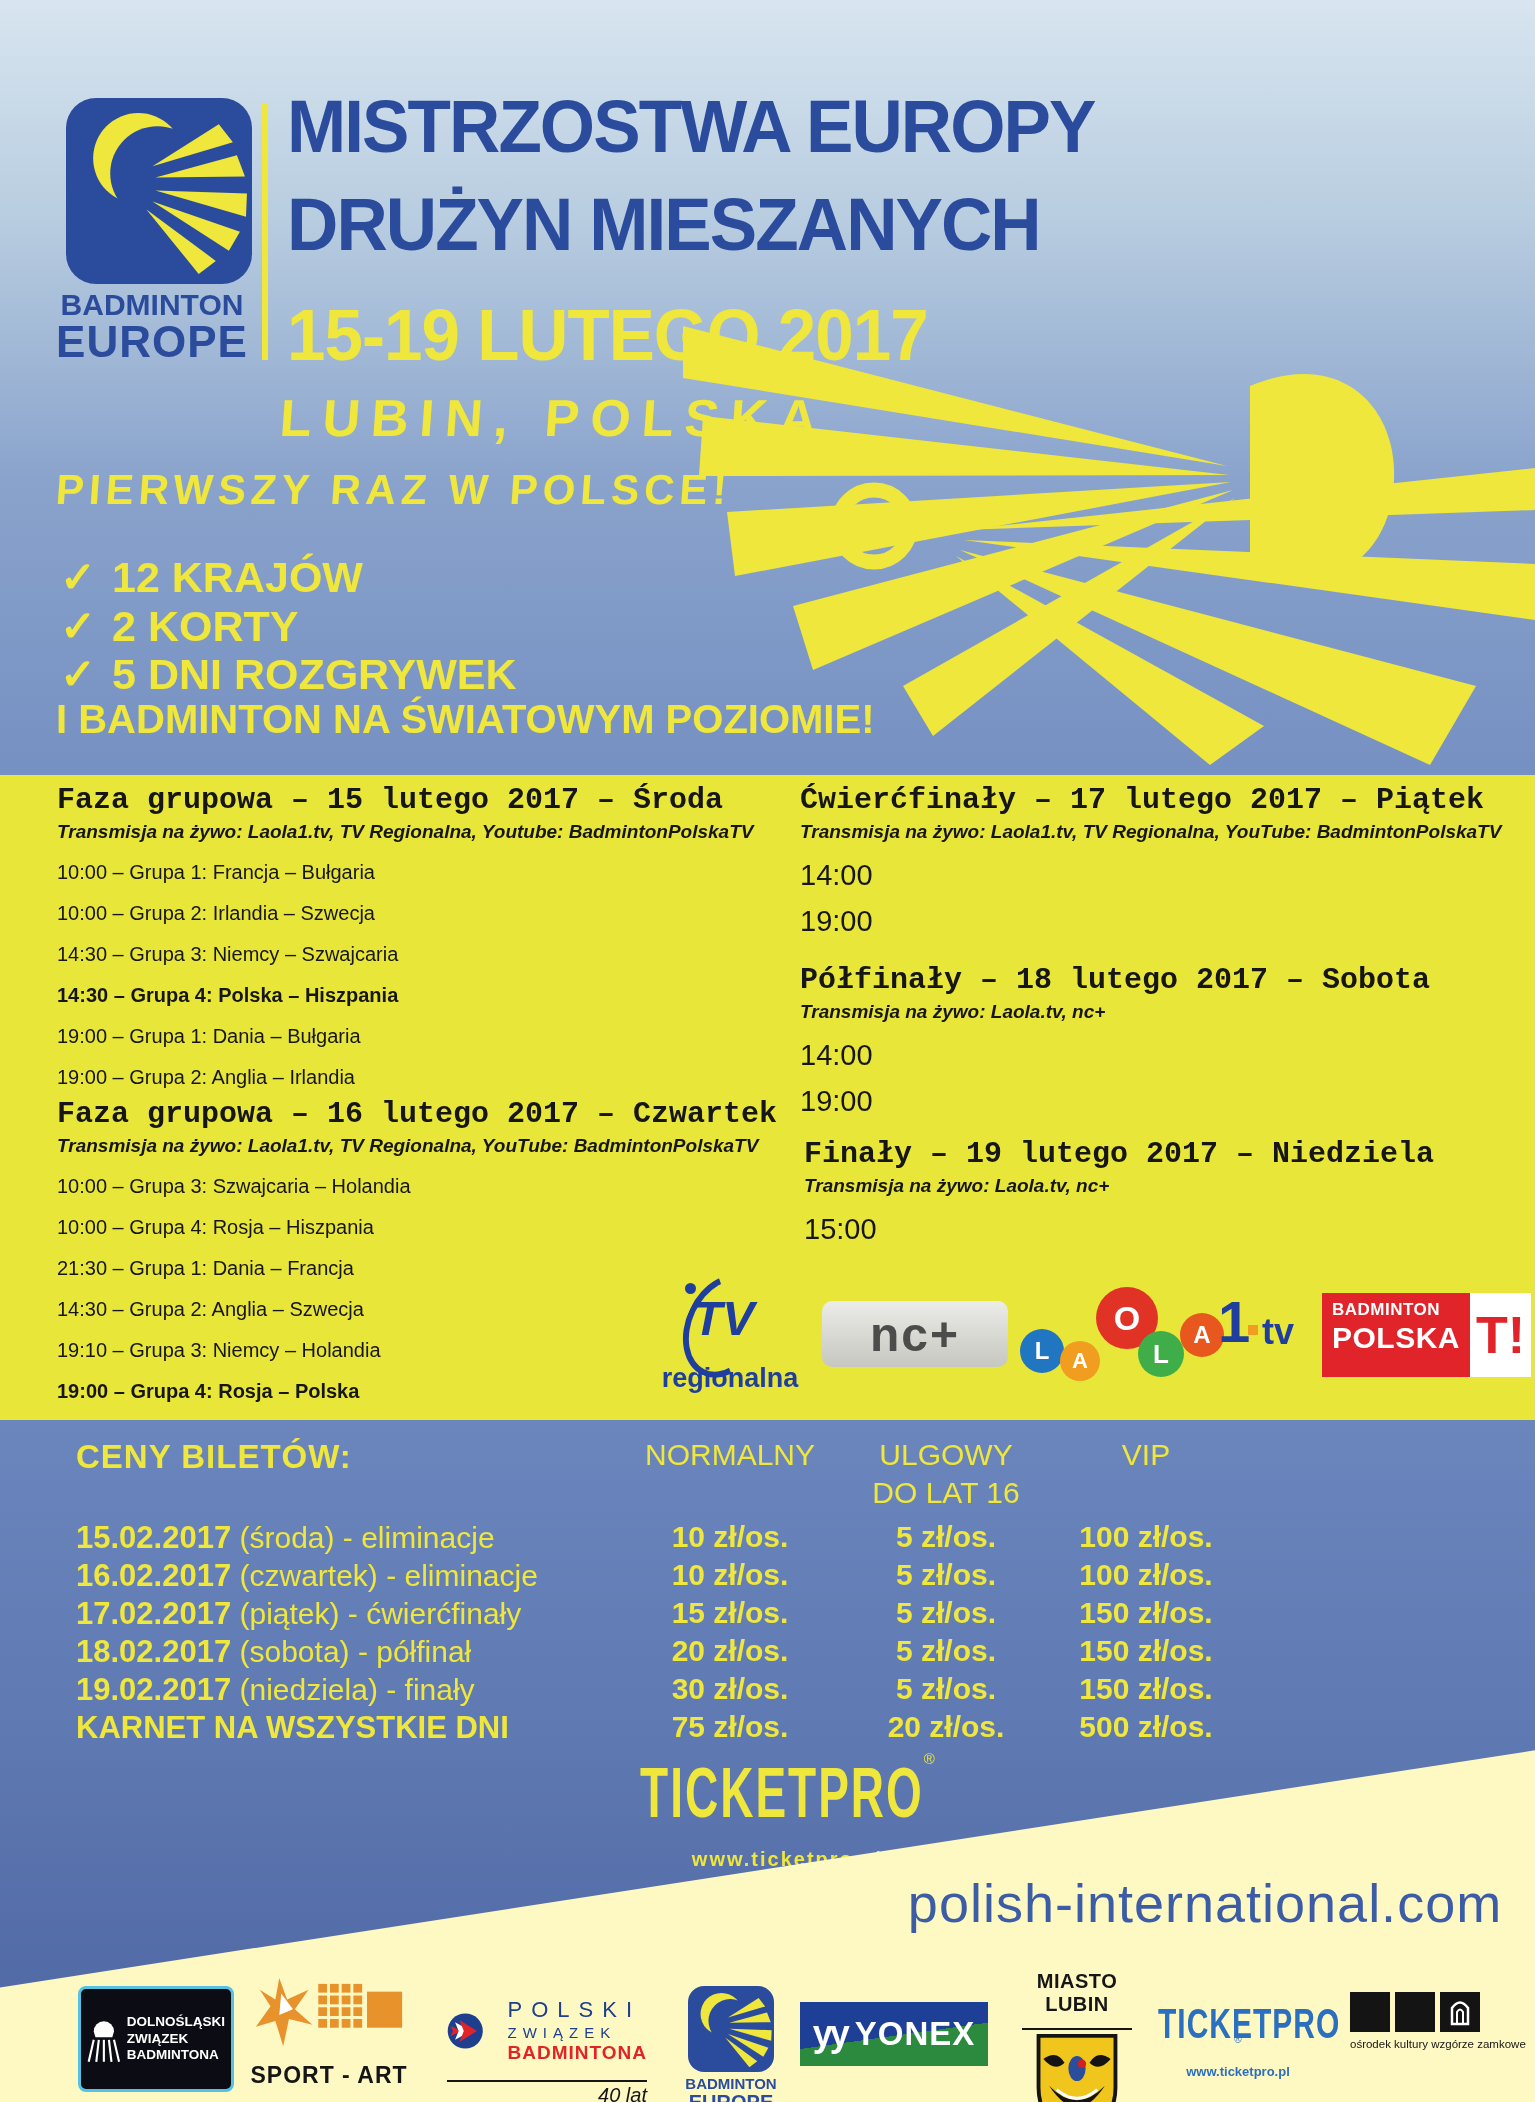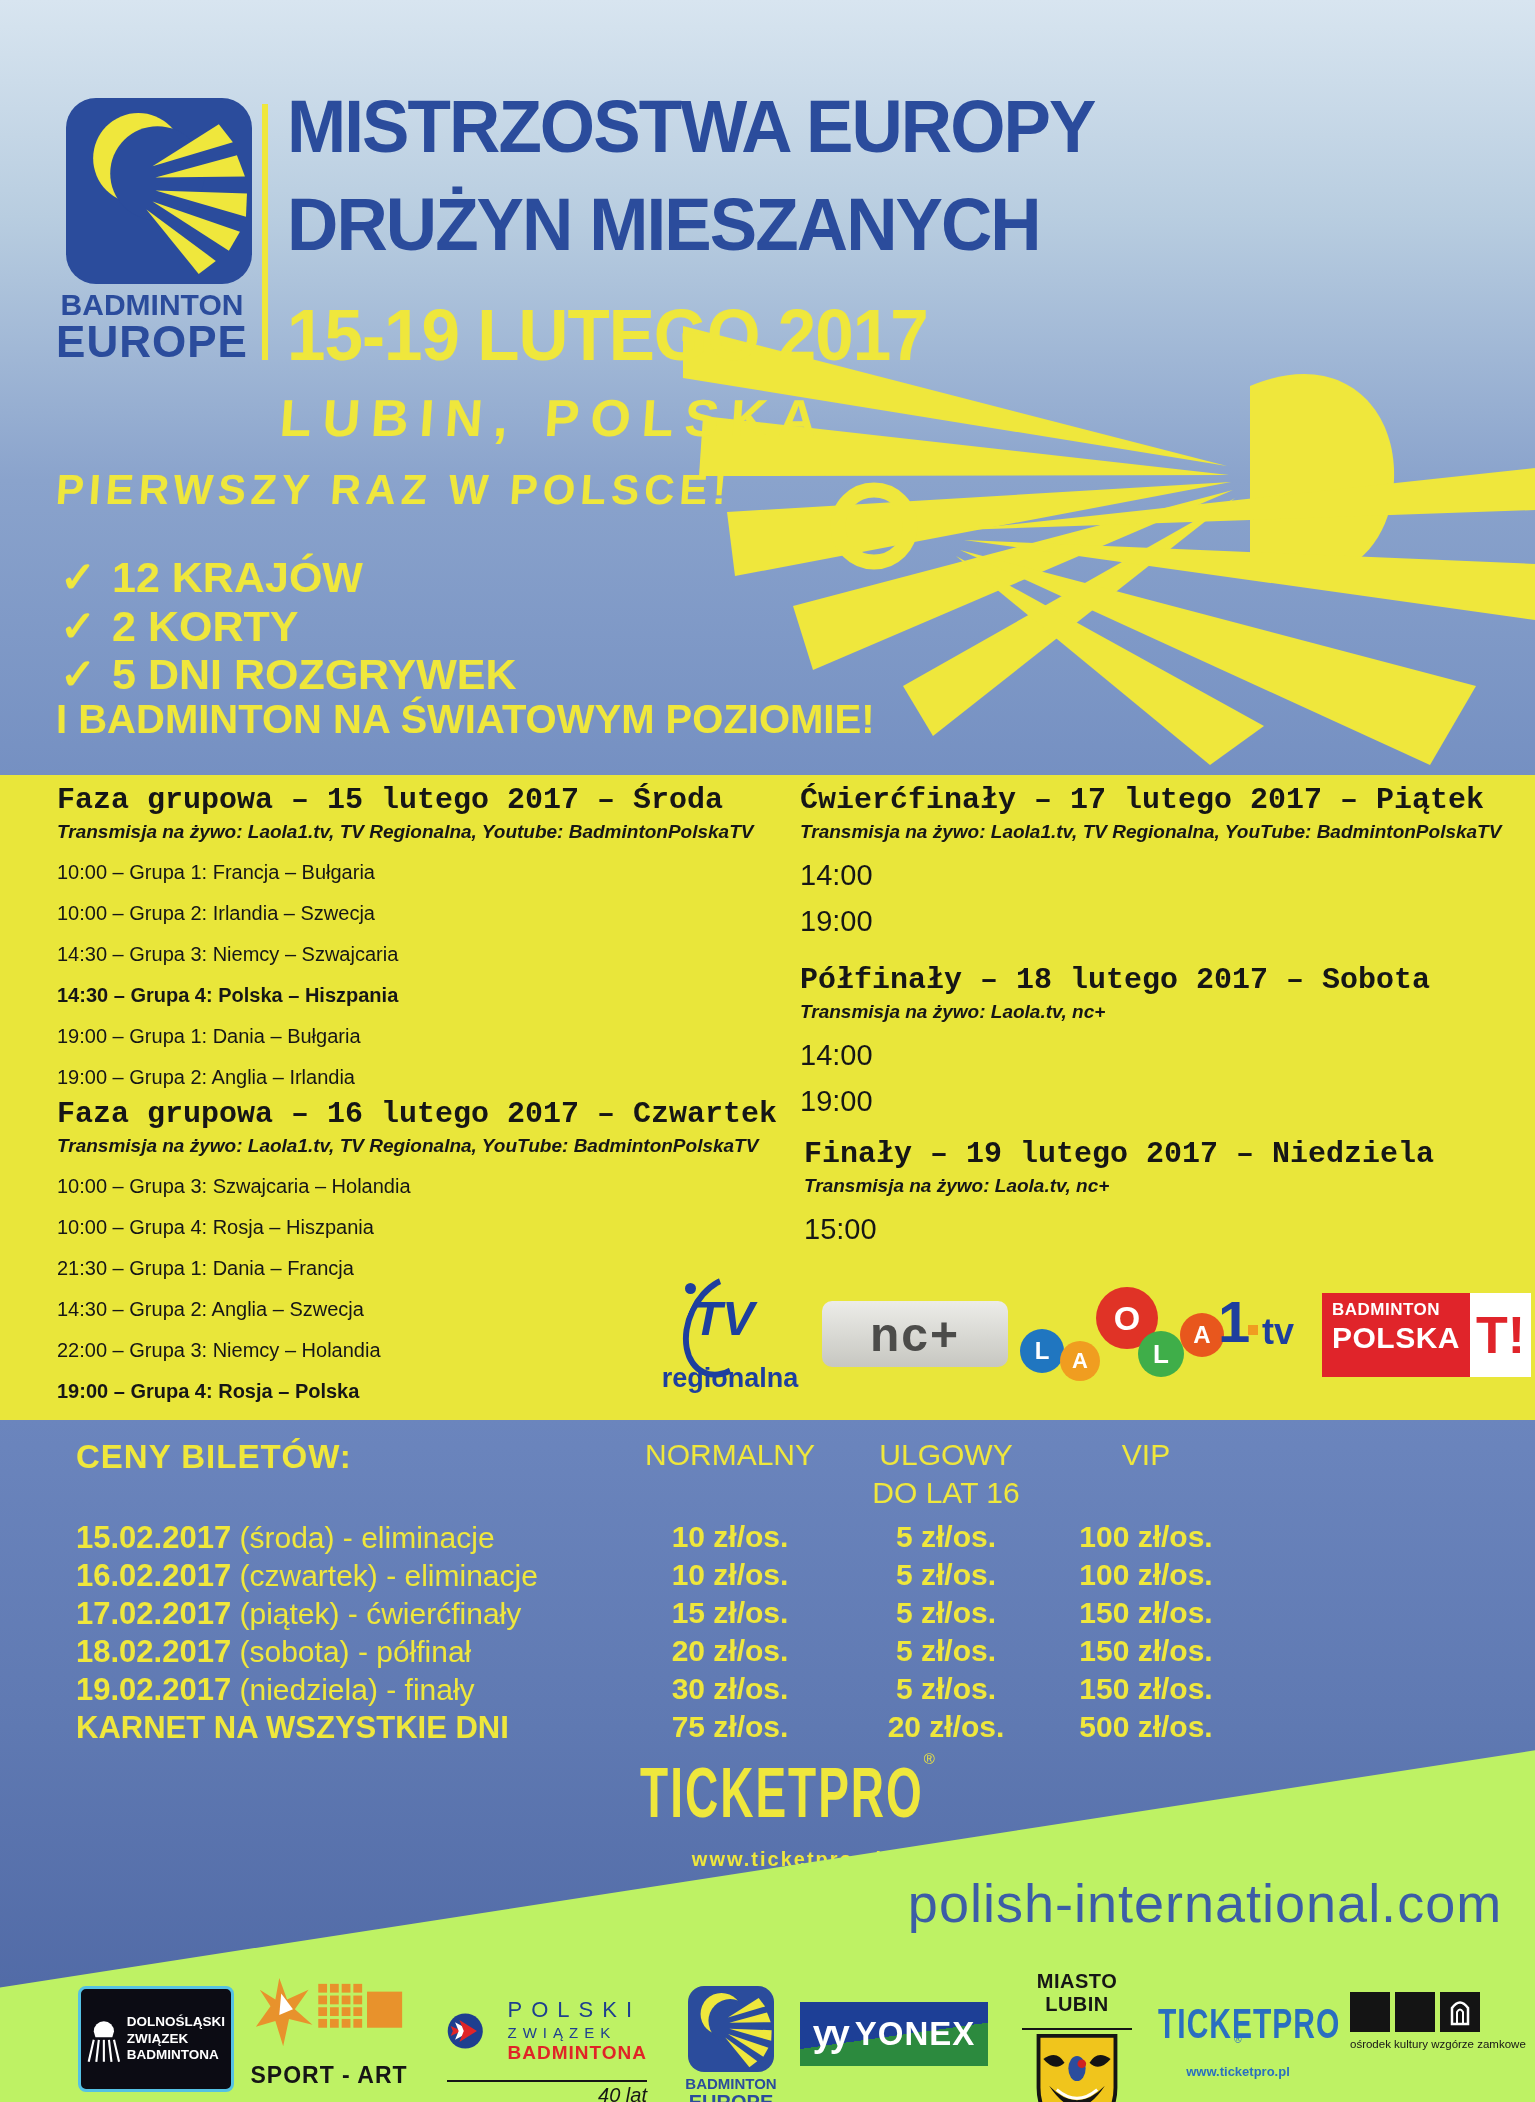--- a/index.html
+++ b/index.html
@@ -76,21 +76,21 @@
   .t-desc{font-weight:normal;}
   .c-val{position:absolute;text-align:center;font-weight:bold;}
   .c-n{left:620px;width:220px;} .c-u{left:840px;width:212px;} .c-v{left:1056px;width:180px;}
   .bold-label .t-date{font-size:31px;}
   .tp-main{position:absolute;left:615px;top:330px;width:345px;text-align:center;color:#efe73c;}
   .tp-name{font-size:46px;font-weight:bold;letter-spacing:2px;display:inline-block;transform:scaleY(1.55);transform-origin:top;white-space:nowrap;}
   .tp-reg{font-size:15px;vertical-align:top;}
   .tp-url{margin-top:44px;font-size:20px;font-weight:bold;letter-spacing:2px;}
 
   
-  .bottom-yellow{position:absolute;left:0;top:1700px;width:1535px;height:402px;background:#bef264;
+  .bottom-yellow{position:absolute;left:0;top:1700px;width:1535px;height:402px;background:#fef9c3;
     clip-path:polygon(0 71.5%,100% 12.5%,100% 100%,0 100%);color:#161616;}
   .website{position:absolute;left:875px;top:172px;width:660px;text-align:center;
     color:#3c5da6;font-size:54px;letter-spacing:1px;white-space:nowrap;}
 
   
   .dzb{position:absolute;left:78px;top:286px;width:156px;height:106px;background:#0c0c14;
     border:3px solid #55c2e4;border-radius:8px;display:flex;align-items:center;box-sizing:border-box;padding:6px;}
   .dzb-text{color:#fff;font-weight:bold;font-size:13.5px;line-height:1.25;margin-left:6px;}
   .sportart{position:absolute;left:250px;top:278px;width:158px;text-align:center;}
   .sportart-name{font-size:23px;font-weight:bold;color:#161616;letter-spacing:1px;margin-top:2px;}
@@ -195,21 +195,21 @@
       <div class="sch-row">19:00 – Grupa 2: Anglia – Irlandia</div>
     </div>
 
     <div class="sch-block" style="left:57px;top:322px;width:630px">
       <div class="sch-title">Faza grupowa – 16 lutego 2017 – Czwartek</div>
       <div class="sch-sub">Transmisja na żywo: Laola1.tv, TV Regionalna, YouTube: BadmintonPolskaTV</div>
       <div class="sch-row">10:00 – Grupa 3:  Szwajcaria – Holandia</div>
       <div class="sch-row">10:00 – Grupa 4:  Rosja – Hiszpania</div>
       <div class="sch-row">21:30 – Grupa 1:  Dania – Francja</div>
       <div class="sch-row">14:30 – Grupa 2:  Anglia – Szwecja</div>
-      <div class="sch-row">22:00 – Grupa 3:  Niemcy – Holandia</div>
+      <div class="sch-row">19:10 – Grupa 3:  Niemcy – Holandia</div>
       <div class="sch-row bold">19:00 – Grupa 4:  Rosja – Polska</div>
     </div>
 
     <div class="sch-block" style="left:800px;top:8px;width:680px">
       <div class="sch-title">Ćwierćfinały – 17 lutego 2017 –  Piątek</div>
       <div class="sch-sub">Transmisja na żywo: Laola1.tv, TV Regionalna, YouTube: BadmintonPolskaTV</div>
       <div class="sch-time">14:00</div>
       <div class="sch-time">19:00</div>
     </div>
 

